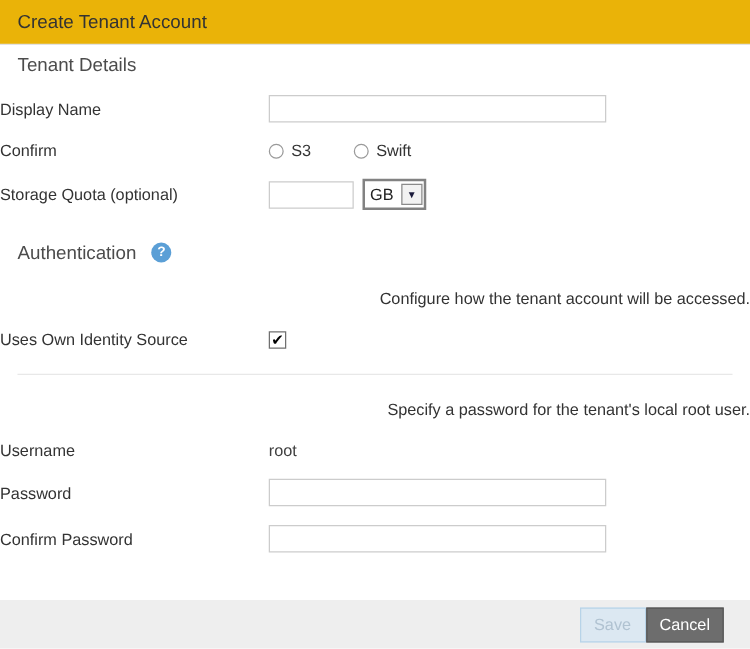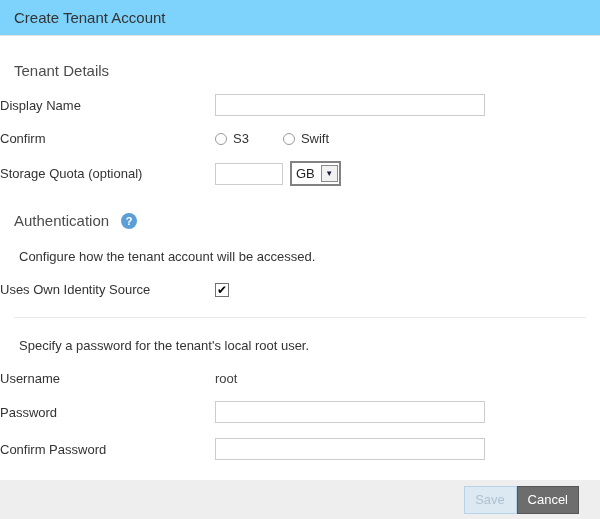--- a/index.html
+++ b/index.html
@@ -12,36 +12,36 @@
   }
   .dialog {
     position: relative;
     width: 600px;
     height: 519px;
     background: #fff;
     overflow: hidden;
   }
   .dialog-header {
     height: 36px;
-    background: #7dd3fc;
+    background: #eab308;
     border-bottom: 1px solid #e2e2e2;
     display: flex;
     align-items: center;
     padding: 0 14px;
   }
   .dialog-title {
     font-size: 15px;
     color: #333;
   }
   .section-heading {
     font-size: 15px;
     color: #4c4c4c;
-    margin: 26px 0 0 14px;
-    display: flex;
-    align-items: center;
+    margin: 8px 0 0 14px;
+    display: flex;
+    align-items: flex-start;
   }
   .help-icon {
     display: inline-flex;
     align-items: center;
     justify-content: center;
     width: 16px;
     height: 16px;
     margin-left: 12px;
     border-radius: 50%;
     background: #5b9fd6;
@@ -113,22 +113,23 @@
     background: #fff;
     display: flex;
     align-items: center;
     justify-content: center;
     font-size: 12px;
     color: #000;
     line-height: 1;
     cursor: pointer;
   }
   .helper-text {
-    margin: 20px 0 0 19px;
-    color: #333;
+    margin: 20px 0 0 42px;
+    color: #333;
+    text-align: right;
   }
   .divider {
     border: none;
     border-top: 1px solid #e8e8e8;
     margin: 20px 14px 0 14px;
   }
   .static-value { color: #404040; }
   .dialog-footer {
     position: absolute;
     left: 0;

